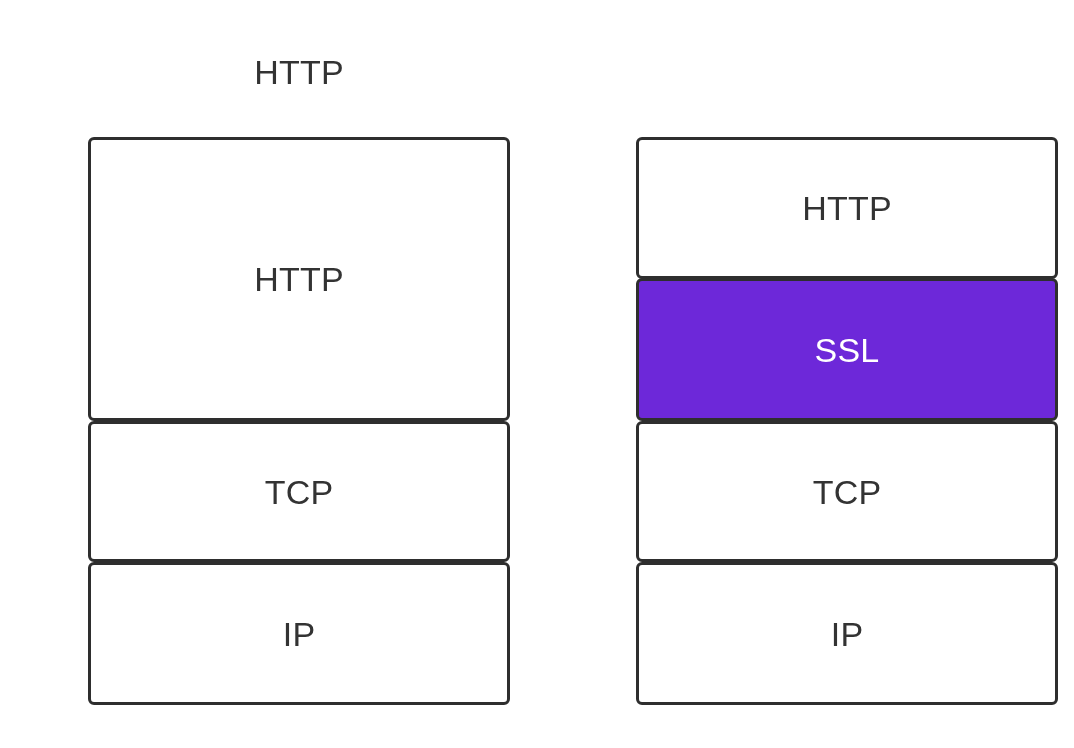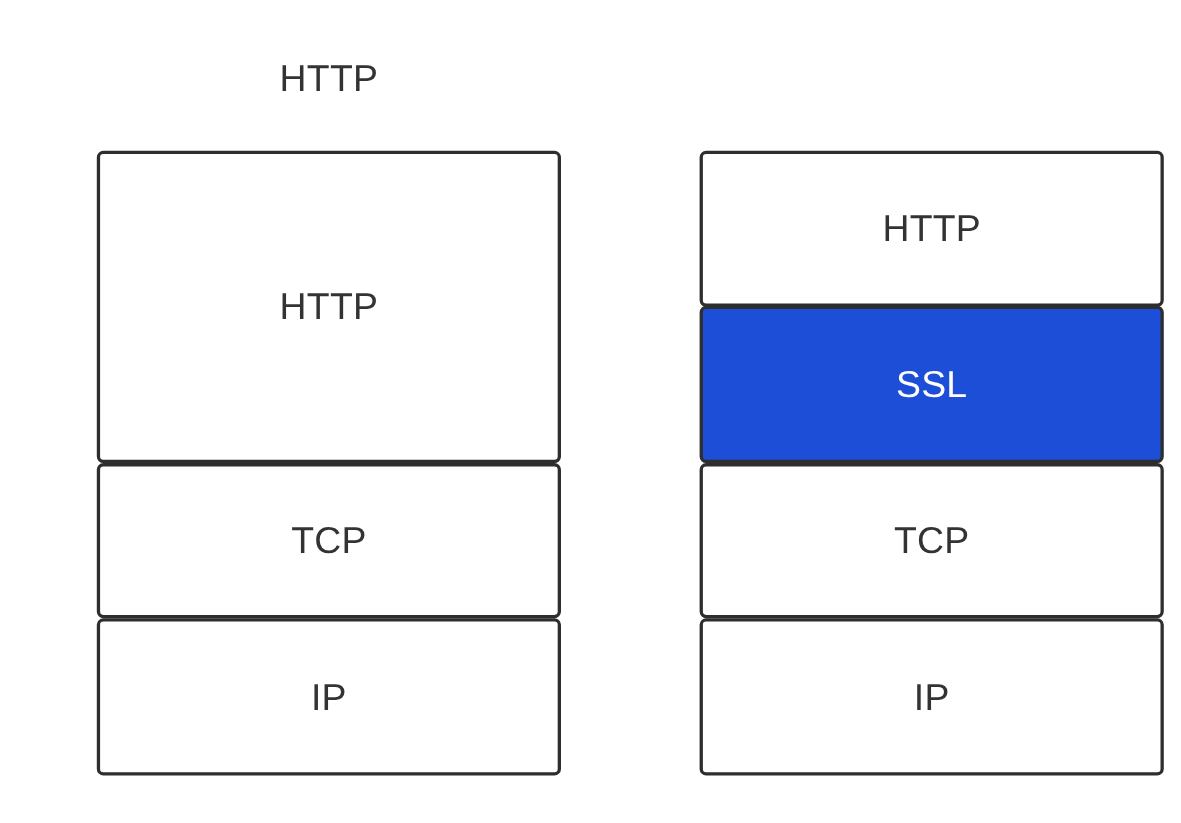--- a/index.html
+++ b/index.html
@@ -80,21 +80,21 @@
   .lbox-tcp-left  { top: 284px; height: 141px; }
   .lbox-ip-left   { top: 425px; height: 143px; }
 
   
   .rbox-http  { top: 0px;   height: 142px; }
   .rbox-ssl   { top: 141px; height: 143px; }
   .rbox-tcp   { top: 284px; height: 141px; }
   .rbox-ip    { top: 425px; height: 143px; }
 
   .layer-box.highlight {
-    background: #1d4ed8;
+    background: #6d28d9;
     z-index: 2;
     align-items: center;
   }
   .layer-box.highlight .layer-label {
     color: #ffffff;
   }
 </style>
 </head>
 <body>
 

